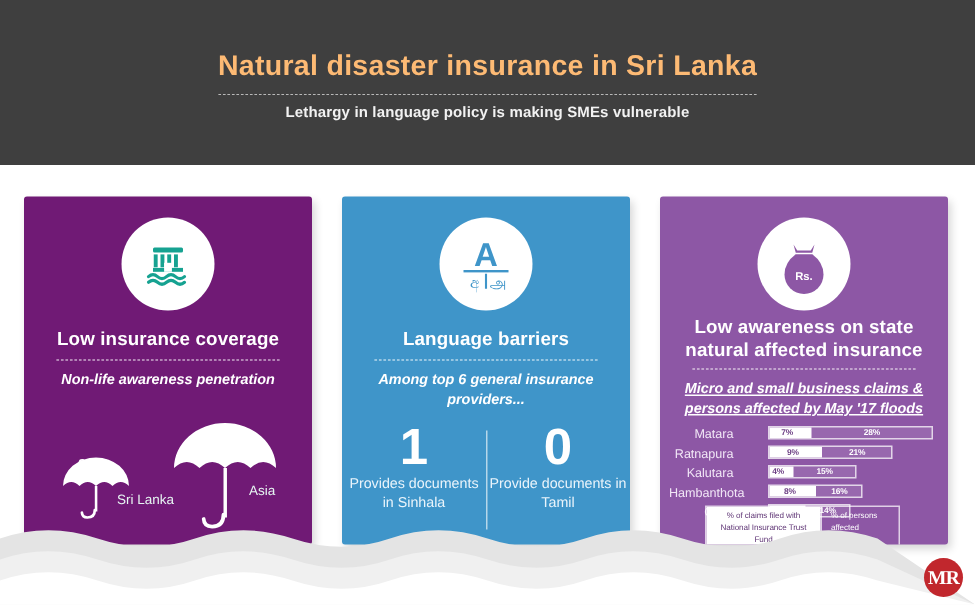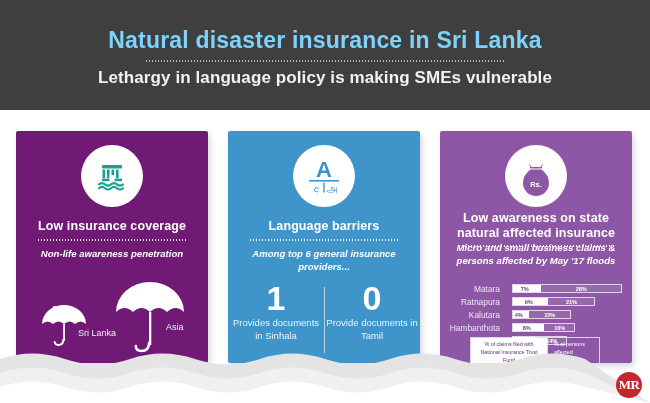--- a/index.html
+++ b/index.html
@@ -18,38 +18,38 @@
 
   
   .header {
     position: absolute; left: 0; top: 0;
     width: 650px; height: 110px;
     background: #3f3f3f;
     display: flex; flex-direction: column;
     align-items: center; justify-content: center;
   }
   .header-title {
-    color: #7dd3fc;
-    font-size: 23px;
+    color: #fdba74;
+    font-size: 19px;
     font-weight: bold;
     letter-spacing: .2px;
     line-height: 1.1;
     text-align: center;
     margin-top: 6px;
   }
   .header-rule {
     width: 360px; height: 2px;
     margin: 7px 0 6px 0;
     background-image: radial-gradient(#b9b9b9 42%, transparent 45%);
     background-size: 3px 2px;
     background-repeat: repeat-x;
   }
   .header-sub {
     color: #f2f2f2;
-    font-size: 17px;
+    font-size: 10px;
     font-weight: bold;
     text-align: center;
     letter-spacing: .1px;
   }
 
   
   .body-bg {
     position: absolute; left: 0; top: 110px;
     width: 650px; height: 293px;
     background: #ffffff;
@@ -105,21 +105,21 @@
     position: absolute; left: 8px; right: 8px;
     text-align: center;
     color: #ffffff;
     font-size: 9.6px;
     font-style: italic;
     font-weight: bold;
     line-height: 1.32;
   }
   .panel-sub.s1 { top: 117px; }
   .panel-sub.s2 { top: 117px; }
-  .panel-sub.s3 { top: 111px; }
+  .panel-sub.s3 { top: 123px; text-decoration: underline; }
 
   
   .umb-zone {
     position: absolute; left: 0; top: 145px;
     width: 192px; height: 87px;
   }
   .umb { position: absolute; }
   .umb .num {
     position: absolute;
     color: #ffffff; font-weight: bold;
@@ -176,21 +176,21 @@
     width: 180px;
   }
   .chart-row {
     display: flex; align-items: center;
     height: 11.6px;
     margin-bottom: 1.4px;
   }
   .chart-label {
     width: 66px;
     text-align: right;
-    padding-right: 12px;
+    padding-right: 23px;
     color: #f1e6f6;
     font-size: 8.4px;
     white-space: nowrap;
   }
   .chart-track {
     position: relative;
     height: 9.4px;
     border: 1px solid rgba(255,255,255,.72);
     background: rgba(255,255,255,.10);
   }

